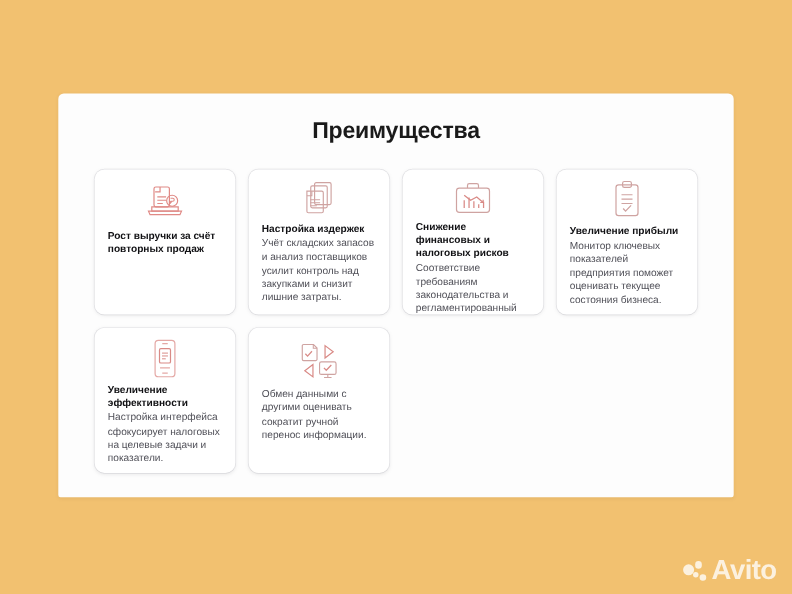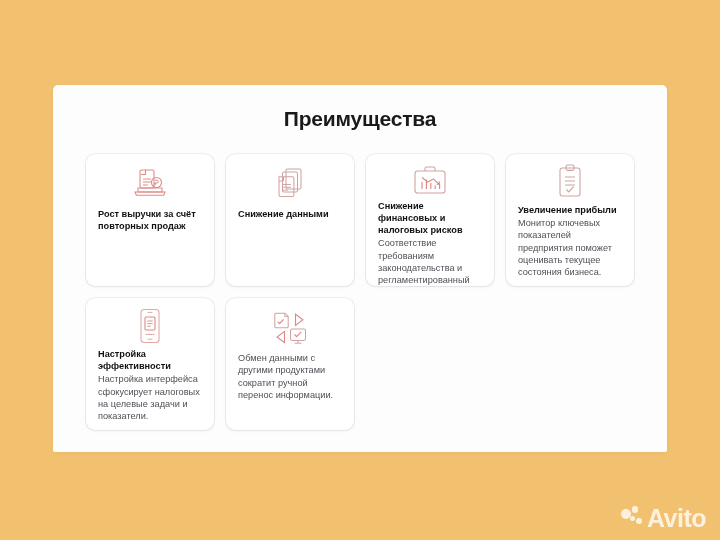--- a/index.html
+++ b/index.html
@@ -75,21 +75,21 @@
     font-size: 9.2px;
     color: #4f4f57;
     line-height: 1.34;
   }
 
   
   .avito {
     position: absolute;
     right: 14px; bottom: 9px;
     display: flex;
-    align-items: flex-start;
+    align-items: flex-end;
     gap: 5px;
     opacity: 0.78;
   }
   .avito-mark { position: relative; width: 21px; height: 21px; }
   .avito-mark i {
     position: absolute; border-radius: 50%; background: #ffffff; display:block;
   }
   .avito-mark i.b1 { width: 10px; height: 10px; left: 0;   top: 3px; }
   .avito-mark i.b2 { width: 6.5px; height: 6.5px; left: 11px; top: 0px; }
   .avito-mark i.b3 { width: 5px; height: 5px;  left: 9.5px; top: 10px; }
@@ -129,21 +129,22 @@
     <div class="card">
       <div class="icon-wrap">
         <svg width="32" height="34" viewBox="0 0 32 34" fill="none" stroke="#cfa3a1" stroke-width="1.05">
           <rect x="12" y="2" width="15" height="20" rx="1.4"></rect>
           <rect x="8.5" y="5" width="15" height="20" rx="1.4"></rect>
           <path d="M5 9.8h13.5a1.4 1.4 0 0 1 1.4 1.4V28a1.4 1.4 0 0 1-1.4 1.4H6.4A1.4 1.4 0 0 1 5 28z"></path>
           <path d="M9.5 9.8v4.2H5" stroke-width="1"></path>
           <path d="M8 17.5h9M8 20.3h9M8 23.1h6" stroke-width="0.95"></path>
         </svg>
       </div>
-      <div class="card-title">Снижение данными</div>
+      <div class="card-title">Настройка издержек</div>
+      <div class="card-body">Учёт складских запасов и анализ поставщиков усилит контроль над закупками и снизит лишние затраты.</div>
     </div>
 
     <div class="card">
       <div class="icon-wrap">
         <svg width="36" height="32" viewBox="0 0 36 32" fill="none" stroke="#cfa3a1" stroke-width="1.1">
           <path d="M13 7V4.6A1.6 1.6 0 0 1 14.6 3h6.8A1.6 1.6 0 0 1 23 4.6V7"></path>
           <rect x="3" y="7" width="30" height="22" rx="2.6"></rect>
           <g stroke="#d98a86" stroke-width="1.15">
             <path d="M10 25v-7M14.4 25v-9.5M18.8 25v-6M23.2 25v-3.4M27.6 25v-5.5"></path>
           </g>
@@ -172,38 +173,38 @@
       <div class="icon-wrap">
         <svg width="24" height="36" viewBox="0 0 24 36" fill="none" stroke="#e4a8a5" stroke-width="1.1">
           <rect x="3" y="1.5" width="18" height="33" rx="3"></rect>
           <path d="M9.5 4.4h5" stroke-width="1"></path>
           <rect x="7" y="9" width="10" height="13" rx="1.2" stroke="#d98a86"></rect>
           <path d="M9.3 13h5.4M9.3 15.6h5.4M9.3 18.2h3.4" stroke="#d98a86" stroke-width="0.9"></path>
           <path d="M7.5 26.5h9" stroke-width="1.1"></path>
           <path d="M9.5 31.2h5" stroke-width="1"></path>
         </svg>
       </div>
-      <div class="card-title">Настройка эффективности</div>
+      <div class="card-title">Увеличение эффективности</div>
       <div class="card-body">Настройка интерфейса сфокусирует налоговых на целевые задачи и показатели.</div>
     </div>
 
     <div class="card">
       <div class="icon-wrap">
         <svg width="38" height="34" viewBox="0 0 38 34" fill="none" stroke="#cfa3a1" stroke-width="1.05">
           <path d="M5 2.2h9l3.2 3.2v10.2a1.2 1.2 0 0 1-1.2 1.2H5a1.2 1.2 0 0 1-1.2-1.2V3.4A1.2 1.2 0 0 1 5 2.2z"></path>
           <path d="M13.8 2.2v3.4h3.4" stroke-width="0.95"></path>
           <path d="M6.6 10.6l2 2.1 4-4.4" stroke="#d98a86" stroke-width="1.15"></path>
           <path d="M24.5 3.2l7.4 5.6-7.4 5.6z" stroke="#d98a86" stroke-width="1.1"></path>
           <path d="M13.5 20.4l-7.4 5.6 7.4 5.6z" stroke="#d98a86" stroke-width="1.1"></path>
           <rect x="19.5" y="18" width="15" height="11.4" rx="1.6"></rect>
           <path d="M23.5 23.4l2.1 2.2 4.6-4.8" stroke="#d98a86" stroke-width="1.15"></path>
           <path d="M27 29.4v2.8M23.6 32.2h6.8" stroke-width="1"></path>
         </svg>
       </div>
-      <div class="card-body">Обмен данными с другими продуктами сократит ручной перенос информации.</div>
+      <div class="card-body">Обмен данными с другими оценивать сократит ручной перенос информации.</div>
     </div>
 
   </div>
 </div>
 
 <div class="avito">
   <span class="avito-mark">
     <i class="b1"></i>
       <i class="b2"></i>
       <i class="b3"></i>

